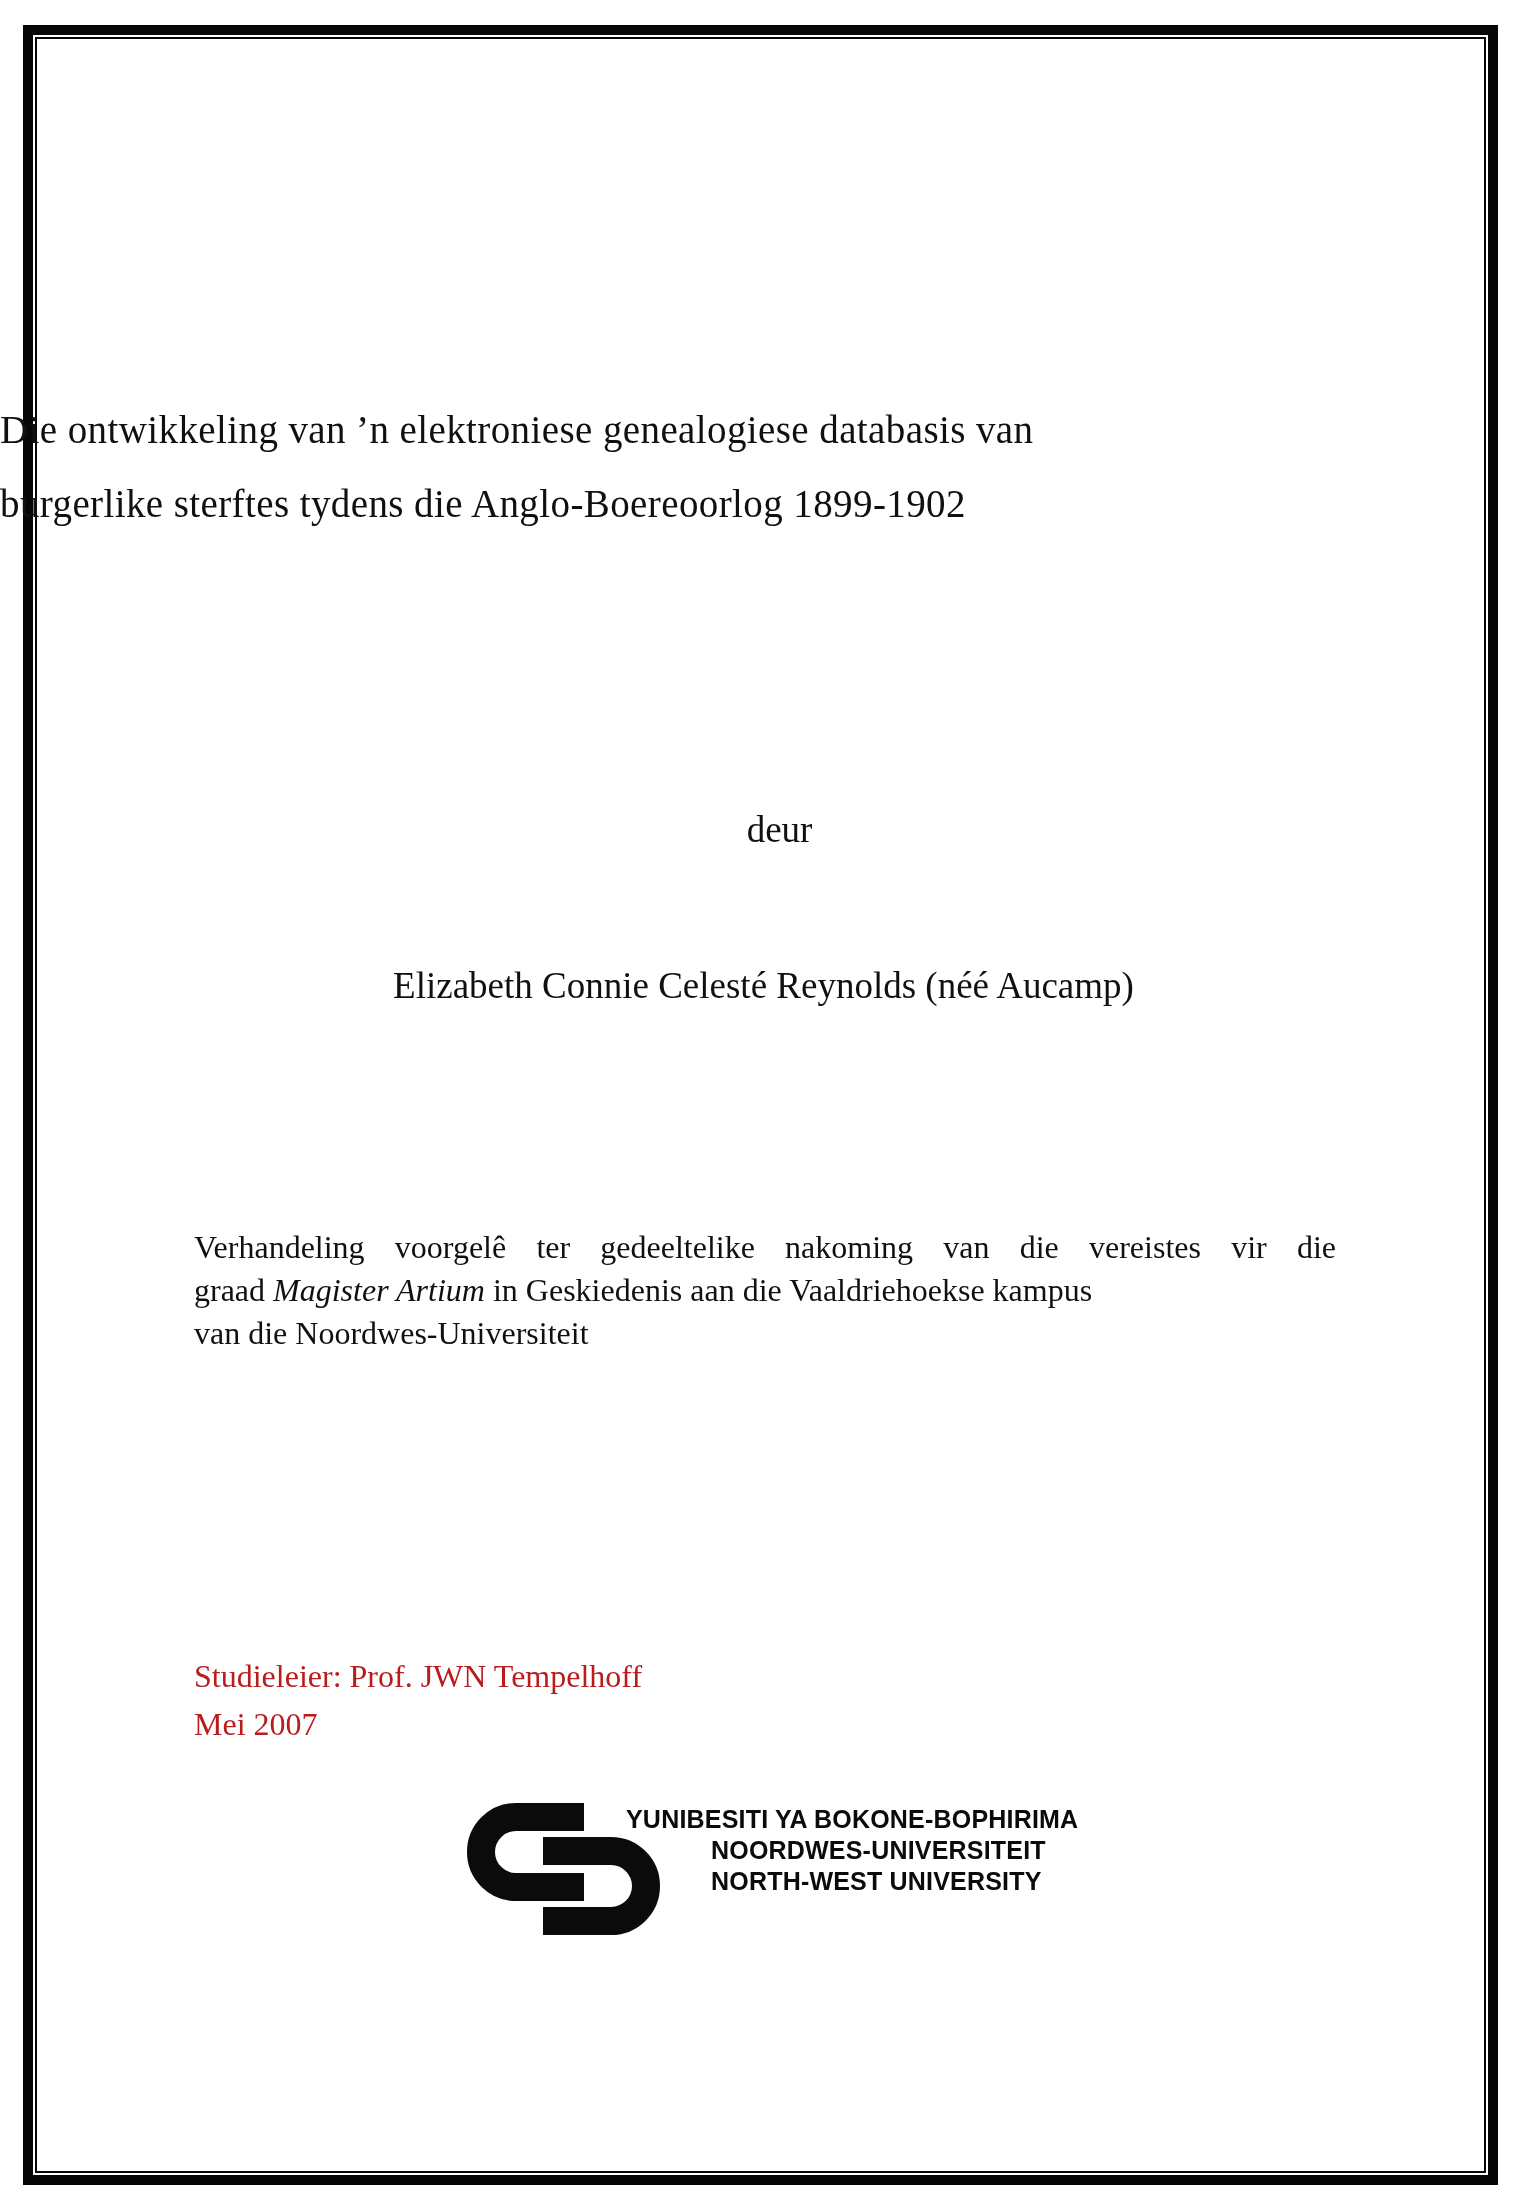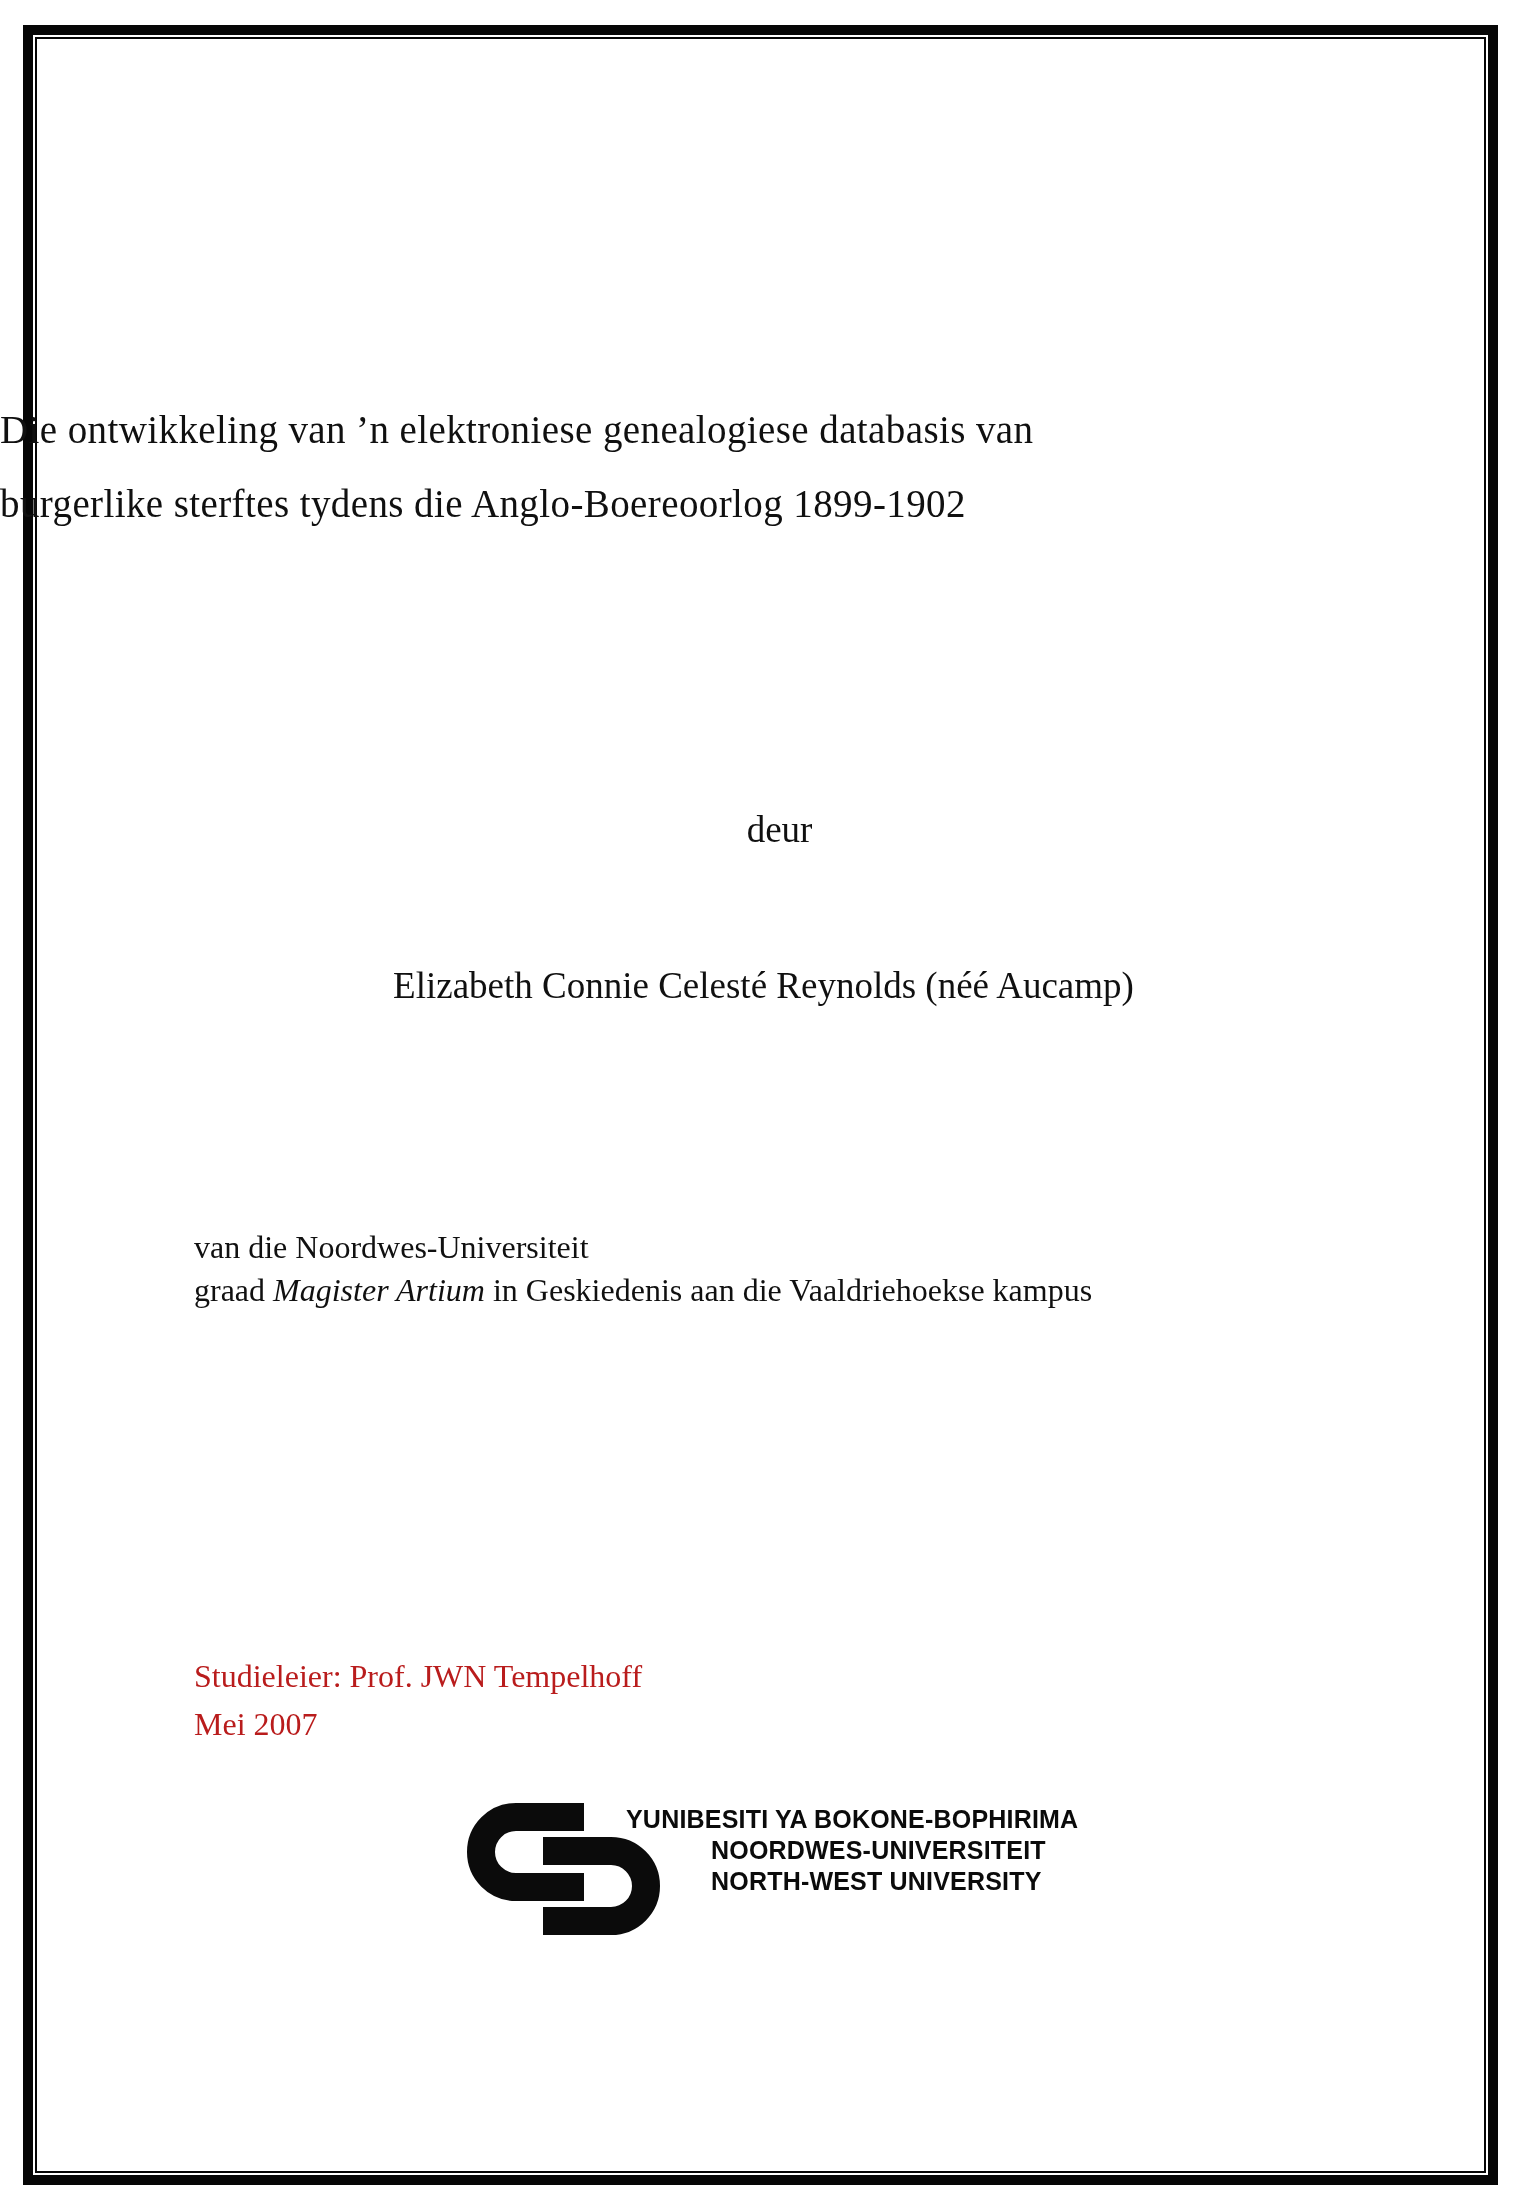--- a/index.html
+++ b/index.html
@@ -119,22 +119,23 @@
 <div class="title-block">
   <div>Die ontwikkeling van ’n elektroniese genealogiese databasis van</div>
   <div>burgerlike sterftes tydens die Anglo-Boereoorlog 1899-1902</div>
 </div>
 
 <div class="byline">deur</div>
 
 <div class="author-line">Elizabeth Connie Celesté Reynolds (néé Aucamp)</div>
 
 <div class="statement-block">
+  <div class="statement-line-justified">Verhandeling voorgelê ter gedeeltelike nakoming van die vereistes vir die</div>
+  <div><span>graad </span><i>Magister Artium</i><span> in Geskiedenis aan die Vaaldriehoekse kampus</span></div>
   <div>van die Noordwes-Universiteit</div>
-  <div><span>graad </span><i>Magister Artium</i><span> in Geskiedenis aan die Vaaldriehoekse kampus</span></div>
 </div>
 
 <div class="supervisor-block">
   <div>Studieleier: Prof. JWN Tempelhoff</div>
   <div>Mei 2007</div>
 </div>
 
 <div class="logo-row">
   <svg class="logo-mark" width="203" height="142" viewBox="0 0 203 142" aria-hidden="true">
     <path d="M 122,19 H 54 A 35,35 0 0 0 19,54 A 35,35 0 0 0 54,89 H 122" fill="none" stroke="#0b0b0b" stroke-width="28"></path>

